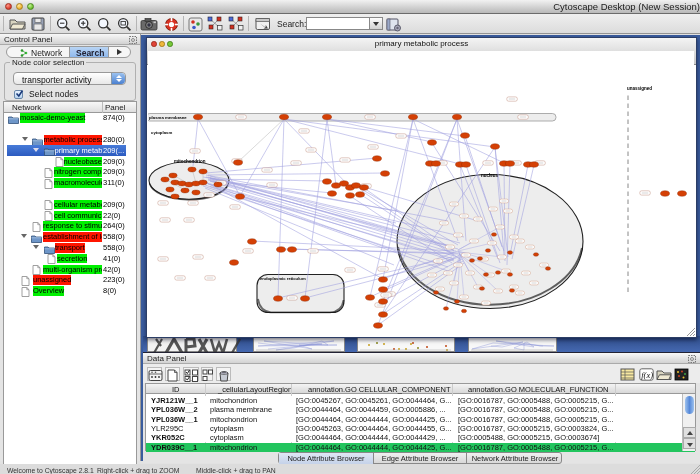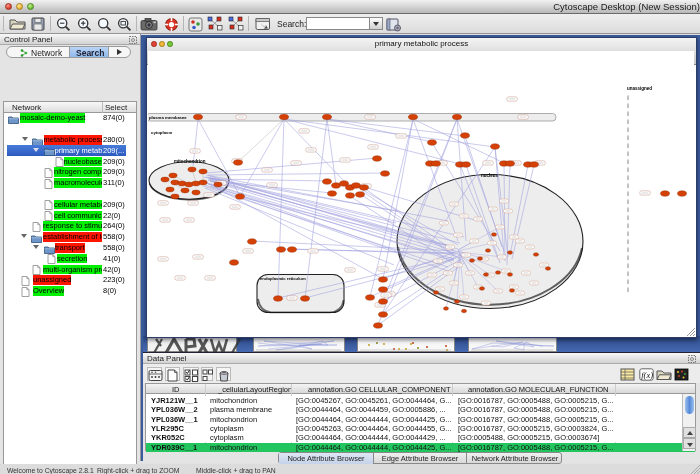--- a/index.html
+++ b/index.html
@@ -514,25 +514,41 @@
       <span style="position:absolute;left:24px;top:1px;font-size:8.5px;color:#222">Network</span>
     </div>
     <div class="abs" style="left:63px;top:0;width:39px;height:12px;background:linear-gradient(#b8d4f4,#88b4ec);border-right:1px solid #9a9a9a">
       <span style="position:absolute;left:6px;top:1px;font-size:8.5px;font-weight:bold;color:#223">Search</span>
     </div>
     <div class="abs" style="left:102px;top:0;width:23px;height:12px">
       <span style="position:absolute;left:8px;top:2.5px;width:0;height:0;border-top:3.5px solid transparent;border-bottom:3.5px solid transparent;border-left:5px solid #333"></span>
     </div>
   </div>
 
+  <div class="abs" style="left:4px;top:28px;width:132px;height:39px;border:1px solid #b0b0b0;border-radius:3px">
+    <span style="position:absolute;left:5px;top:-5px;background:#e4e4e4;font-size:8px;color:#222;padding:0 2px">Node color selection</span>
+    <div class="abs" style="left:8px;top:9px;width:113px;height:13px;background:linear-gradient(#ffffff,#e8e8e8);border:1px solid #999;border-radius:4px">
+      <span style="position:absolute;left:8px;top:1.5px;font-size:8.5px;color:#111">transporter activity</span>
+      <div class="abs" style="right:0px;top:0px;width:14px;height:11px;background:linear-gradient(#9cc2f0,#4a80d0);border-left:1px solid #8899aa;border-radius:0 4px 4px 0">
+        <span style="position:absolute;left:4px;top:1.5px;width:0;height:0;border-left:3px solid transparent;border-right:3px solid transparent;border-bottom:3.5px solid #fff"></span>
+        <span style="position:absolute;left:4px;top:6px;width:0;height:0;border-left:3px solid transparent;border-right:3px solid transparent;border-top:3.5px solid #fff"></span>
+      </div>
+    </div>
+    <div class="abs" style="left:9px;top:26.5px;width:9px;height:9px;background:linear-gradient(#e8f2ff,#b8d4f0);border:1px solid #6a88aa;border-radius:2px">
+      <svg style="position:absolute;left:0px;top:-2px" width="9" height="9" viewBox="0 0 9 9">
+          <path d="M1.5 4.5 L3.8 7 L7.5 1.5" fill="none" stroke="#1a3a7a" stroke-width="1.6"></path>
+        </svg>
+    </div>
+    <span style="position:absolute;left:24px;top:26px;font-size:8.5px;color:#111">Select nodes</span>
+  </div>
 
   <div class="abs" style="left:3px;top:67px;width:134px;height:391px;background:#fff;border:1px solid #999">
     <div class="abs" style="left:0;top:0;width:132px;height:10.7px;background:linear-gradient(#f8f8f8,#dedede);border-bottom:1px solid #999">
       <span style="position:absolute;left:8px;top:1px;font-size:8px;color:#222">Network</span>
-      <span style="position:absolute;left:101px;top:1px;font-size:8px;color:#222">Select</span>
+      <span style="position:absolute;left:101px;top:1px;font-size:8px;color:#222">Panel</span>
       <span style="position:absolute;left:98px;top:0;width:1px;height:10.7px;background:#bbb"></span>
     </div>
     <div class="abs" style="left:-4px;top:-1.3px;width:136px;height:391px">
       <div style="position:absolute;left:0;top:11.7px;width:132px;height:29px">
           <span style="position:absolute;left:8px;top:0.5px;line-height:10px"><svg width="11" height="9" viewBox="0 0 11 9" style="vertical-align:-1px">
               <path d="M0.5 2 L4 2 L5 3 L10.5 3 L10.5 8.5 L0.5 8.5 Z" fill="#6e96c8" stroke="#31517a" stroke-width="0.8"></path>
               <path d="M0.5 3.8 L10.5 3.8" stroke="#9ab8dc" stroke-width="1"></path>
             </svg></span>
           <span style="position:absolute;left:20px;top:1px;font-size:7.5px;color:#000;background:#00f000;line-height:9.5px;white-space:nowrap">mosaic-demo-yeast</span>
           <span style="position:absolute;left:103px;top:1px;font-size:7.5px;color:#000;line-height:9.5px">874(0)</span>
@@ -747,21 +763,21 @@
         <span style="position:absolute;left:150px">[GO:0044464, GO:0044459, GO:0005886, ...</span>
         <span style="position:absolute;left:312px">[GO:0016787, GO:0005488, GO:0005215, G...</span>
       </div>
 <div style="position:absolute;left:0;top:30.6px;width:549px;height:9.3px;background:#fff">
         <span style="position:absolute;left:5px;font-weight:bold">YPL036W__1</span>
         <span style="position:absolute;left:64px">mitochondrion</span>
         <span style="position:absolute;left:150px">[GO:0044464, GO:0044444, GO:0044425, G...</span>
         <span style="position:absolute;left:312px">[GO:0016787, GO:0005488, GO:0005215, G...</span>
       </div>
 <div style="position:absolute;left:0;top:39.9px;width:549px;height:9.3px;background:#fff">
-        <span style="position:absolute;left:5px;font-weight:bold">YLR295C</span>
+        <span style="position:absolute;left:5px;font-weight:normal">YLR295C</span>
         <span style="position:absolute;left:64px">cytoplasm</span>
         <span style="position:absolute;left:150px">[GO:0045263, GO:0044464, GO:0044455, G...</span>
         <span style="position:absolute;left:312px">[GO:0016787, GO:0005215, GO:0003824, G...</span>
       </div>
 <div style="position:absolute;left:0;top:49.2px;width:549px;height:9.3px;background:#fff">
         <span style="position:absolute;left:5px;font-weight:bold">YKR052C</span>
         <span style="position:absolute;left:64px">cytoplasm</span>
         <span style="position:absolute;left:150px">[GO:0044464, GO:0044444, GO:0044429, ...</span>
         <span style="position:absolute;left:312px">[GO:0005488, GO:0005215, GO:0003674]</span>
       </div>

